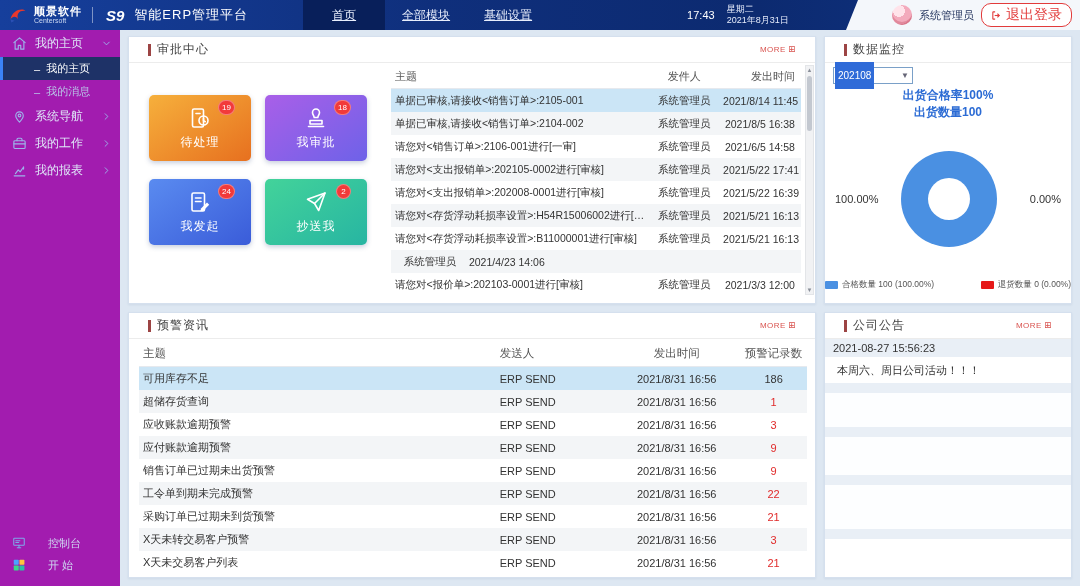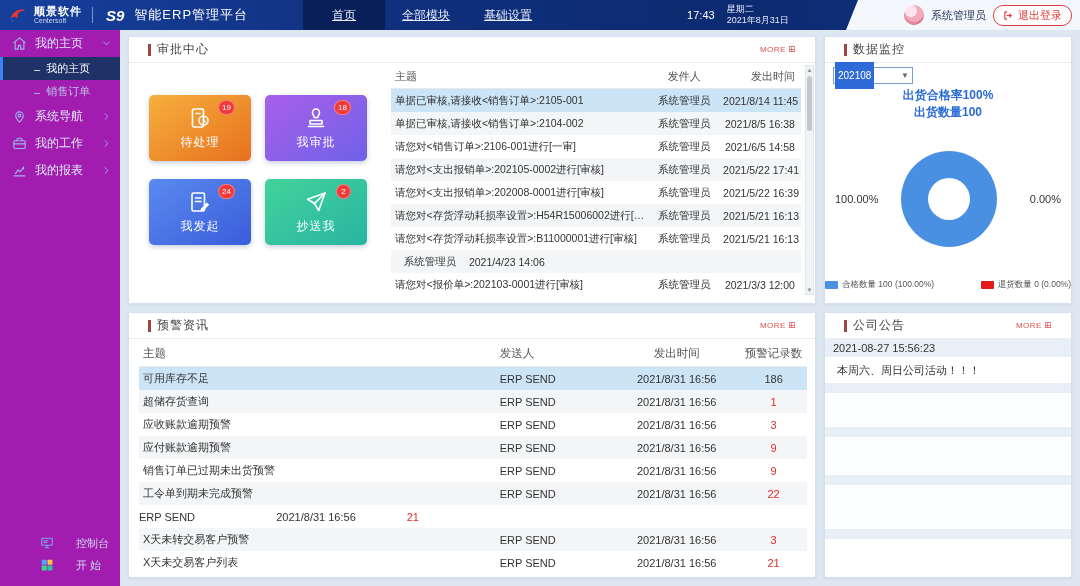--- a/index.html
+++ b/index.html
@@ -23,33 +23,33 @@
     color:#e8eefc; font-size:12px; cursor:pointer;text-decoration:underline; }
   .topnav-item.active { background:#081f5a; }
   .top-time { color:#fff; font-size:11px; margin-left:138px; }
   .top-date { color:#e6ecfb; font-size:9px; line-height:1.25; margin-left:12px; text-align:left; }
   .user-zone { position:absolute; right:8px; top:0; height:30px; display:flex; align-items:center; gap:7px; z-index:6;}
   .avatar { width:20px; height:20px; border-radius:50%;
     background:radial-gradient(circle at 35% 30%,#ffe3ea 0 30%,#f3aabc 31% 70%,#e28296 71%);
     box-shadow:inset 0 -3px 0 rgba(210,110,130,.55); }
   .user-name { font-size:11px; color:#24355f; }
   .logout-btn { display:flex; align-items:center; gap:4px; border:1px solid #e23b3b; color:#e23b3b;
-    border-radius:10px; font-size:11px; padding:2px 9px; background:#fff; cursor:pointer; }
+    border-radius:10px; font-size:14px; padding:2px 9px; background:#fff; cursor:pointer; }
 
   
   .sidebar { position:absolute; left:0; top:30px; width:120px; height:556px; background:#a21caf; }
   .side-item { display:flex; align-items:center; height:27px; padding:0 8px 0 12px; color:#dfe7f8; font-size:12px; cursor:pointer; }
   .side-item .ico { width:15px; height:15px; margin-right:8px; color:#9db4ea; flex:none; }
   .side-item .lbl { flex:1; }
   .side-item .chev { width:11px; height:11px; color:#9db4ea; }
   .side-sub { display:flex; align-items:center; height:23px; padding-left:34px; color:#b9c6e8; font-size:11px; cursor:pointer; }
   .side-sub.active { background:#1e3267; border-left:3px solid #3b82f6; padding-left:31px; color:#ffffff; }
   .side-sub .dash { margin-right:6px; }
   .side-footer { position:absolute; left:0; bottom:10px; width:120px; }
-  .side-footer .frow { display:flex; align-items:center; height:22px; padding-left:40px; color:#cfd9f2; font-size:11px; cursor:pointer; }
+  .side-footer .frow { display:flex; align-items:center; height:22px; padding-left:12px; color:#cfd9f2; font-size:11px; cursor:pointer; }
   .side-footer .ico { width:14px; height:14px; margin-right:22px; color:#7fa6ea; }
 
   
   .panel { position:absolute; background:#fff; border:1px solid #d5e0ee; box-shadow:0 1px 2px rgba(40,70,120,.08); }
   .p-approval { left:128px; top:36px;  width:688px; height:268px; }
   .p-monitor  { left:824px; top:36px;  width:248px; height:268px; }
   .p-alerts   { left:128px; top:312px; width:688px; height:266px; }
   .p-announce { left:824px; top:312px; width:248px; height:266px; }
   .panel-head { height:26px; display:flex; align-items:center; padding:0 19px; border-bottom:1px solid #ececec; }
   .panel-head .tbar { width:3px; height:12px; background:#9c4444; margin-right:6px; }
@@ -172,21 +172,21 @@
     <span class="chev"><svg viewBox="0 0 24 24" fill="none" stroke="currentColor" stroke-width="2" stroke-linecap="round" stroke-linejoin="round" width="100%" height="100%">
             <polyline points="6 9 12 15 18 9"></polyline>
           </svg></span>
       </div>
       <div class="side-sub active">
         <span class="dash">–</span>
         <span>我的主页</span>
       </div>
       <div class="side-sub">
         <span class="dash">–</span>
-        <span>销售订单</span>
+        <span>我的消息</span>
       </div>
       <div class="side-item">
         <span class="ico"><svg viewBox="0 0 24 24" fill="none" stroke="currentColor" stroke-width="1.8" stroke-linecap="round" stroke-linejoin="round" width="100%" height="100%">
             <path d="M12 21c-4-4.4-6-7.4-6-10.4a6 6 0 1 1 12 0C18 13.6 16 16.6 12 21z"></path>
             <circle cx="12" cy="10.3" r="2.2"></circle>
           </svg></span>
     <span class="lbl">系统导航</span>
     <span class="chev"><svg viewBox="0 0 24 24" fill="none" stroke="currentColor" stroke-width="2" stroke-linecap="round" stroke-linejoin="round" width="100%" height="100%">
             <polyline points="9 6 15 12 9 18"></polyline>
           </svg></span>
@@ -420,20 +420,21 @@
     <div class="c3">2021/8/31 16:56</div>
     <div class="c4 cnt-red">9</div>
         </div>
         <div class="drow alt">
           <div class="c1">工令单到期未完成预警</div>
     <div class="c2">ERP SEND</div>
     <div class="c3">2021/8/31 16:56</div>
     <div class="c4 cnt-red">22</div>
         </div>
         <div class="drow">
+          <div class="c1">采购订单已过期未到货预警</div>
     <div class="c2">ERP SEND</div>
     <div class="c3">2021/8/31 16:56</div>
     <div class="c4 cnt-red">21</div>
         </div>
         <div class="drow alt">
           <div class="c1">X天未转交易客户预警</div>
     <div class="c2">ERP SEND</div>
     <div class="c3">2021/8/31 16:56</div>
     <div class="c4 cnt-red">3</div>
         </div>

